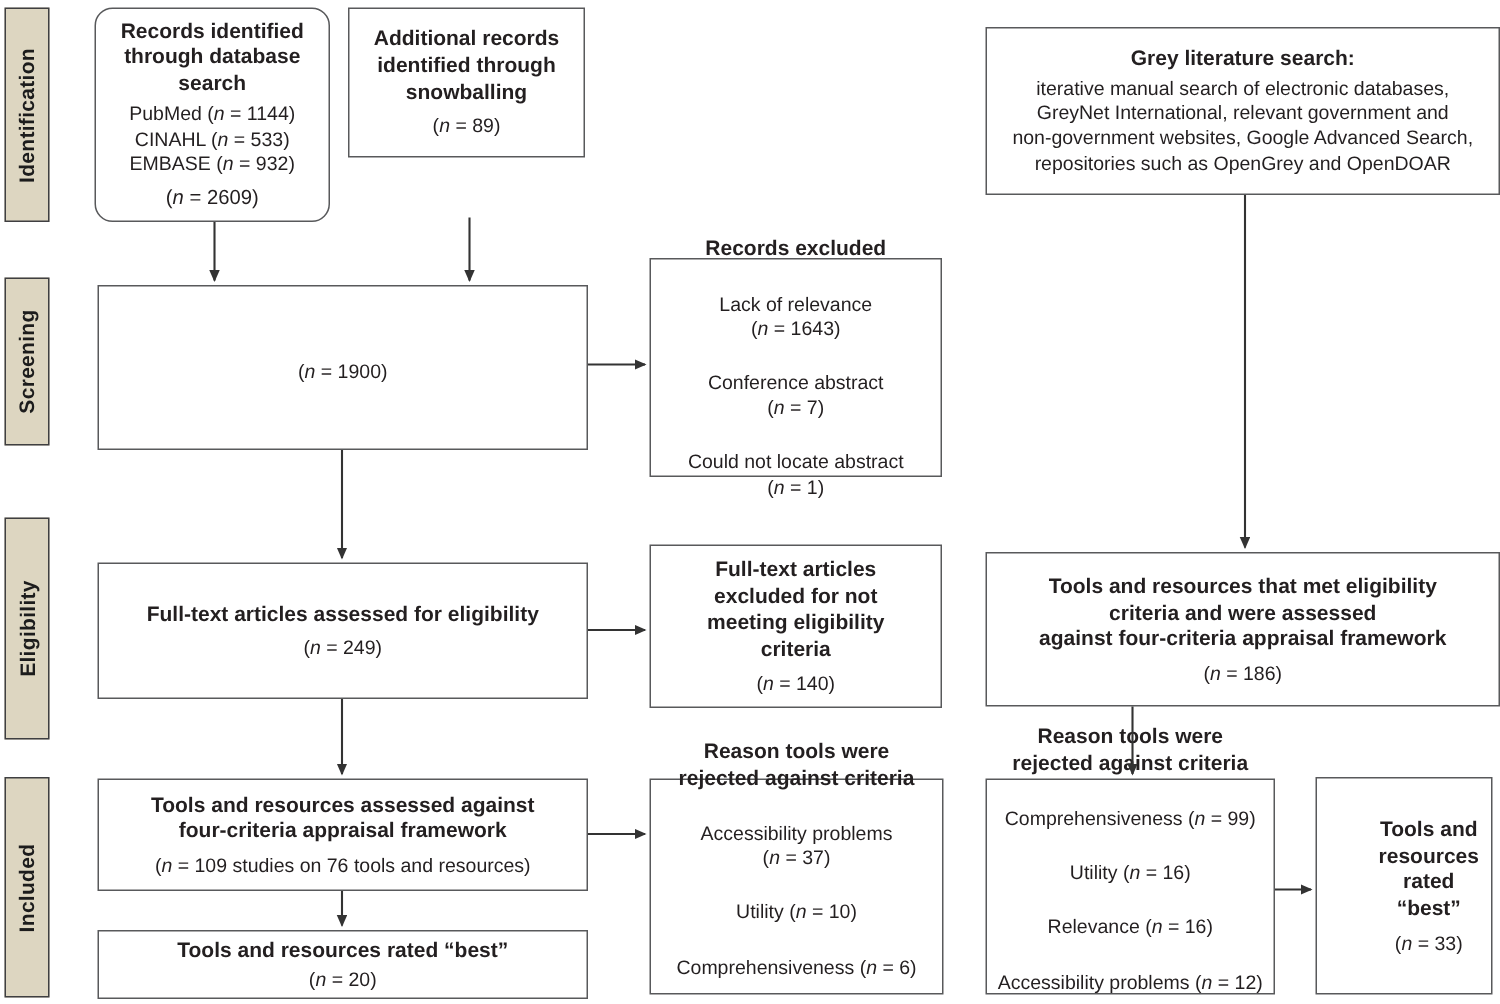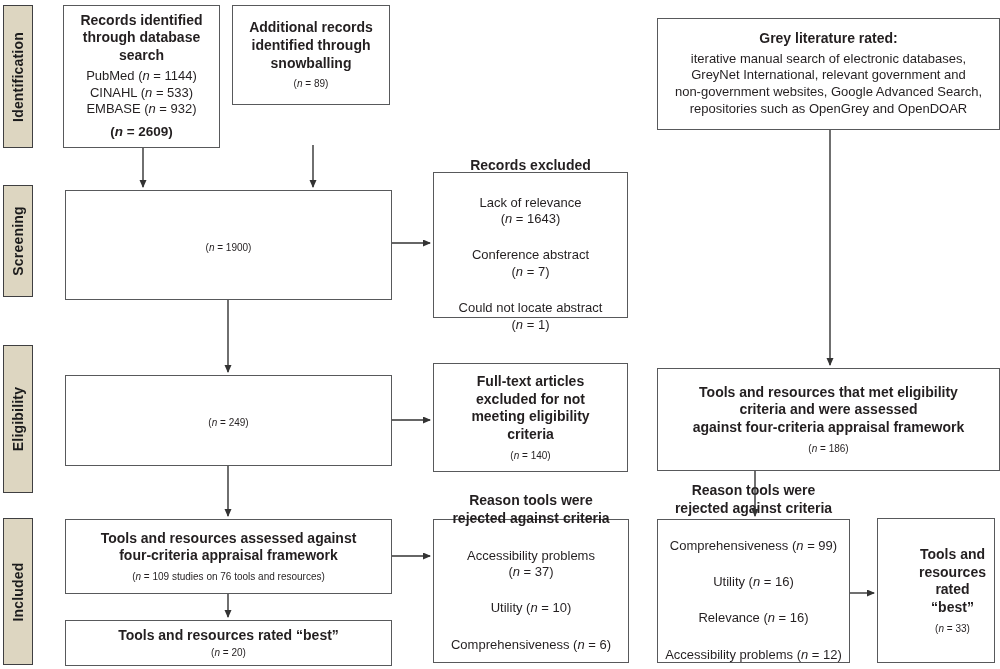--- a/index.html
+++ b/index.html
@@ -14,22 +14,22 @@
     position:relative;width:1000px;height:669px;background:#ffffff;
     font-family:"Liberation Sans",sans-serif;color:var(--text);overflow:hidden;
   }
   .box{
     position:absolute;background:#ffffff;border:1.5px solid var(--box-border);
     box-sizing:border-box;display:flex;flex-direction:column;align-items:center;
     justify-content:center;text-align:center;padding:3px 7px;
   }
   .box-title{font-weight:bold;font-size:14px;line-height:1.26;}
   .box-body{font-size:13px;line-height:1.3;margin-top:3px;}
-  .box-total{font-size:10px;line-height:1.25;margin-top:6px;}
-  .box-total.bold{font-weight:bold;font-size:13.5px;}
+  .box-total{font-size:13px;line-height:1.25;margin-top:6px;}
+  .box-total.bold{font-weight:normal;font-size:13.5px;}
   .stat-item{font-size:13px;line-height:1.26;margin-top:20px;}
   .side-box{
     position:absolute;left:3px;width:30px;background:var(--sidebar-fill);
     border:1.5px solid var(--sidebar-border);box-sizing:border-box;
     display:flex;align-items:center;justify-content:center;
   }
   .side-box span{
     transform:rotate(-90deg);white-space:nowrap;font-weight:bold;
     font-size:14px;letter-spacing:.2px;color:#1c1c1c;
   }
@@ -47,48 +47,49 @@
   <div class="side-box" style="top:185px;height:112px;">
     <span>Screening</span>
   </div>
   <div class="side-box" style="top:345px;height:148px;">
     <span>Eligibility</span>
   </div>
   <div class="side-box" style="top:518px;height:147px;">
     <span>Included</span>
   </div>
 
-  <div class="box" style="left:63px;top:5px;width:157px;height:143px;">
+  <div class="box" style="left:63px;top:5px;width:157px;height:143px;border-radius:12px;">
     <div class="box-title">Records identified<br>through database<br>search</div>
     <div class="box-body">PubMed (<i>n</i> = 1144)<br>CINAHL (<i>n</i> = 533)<br>EMBASE (<i>n</i> = 932)</div>
     <div class="box-total bold">(<i>n</i> = 2609)</div>
   </div>
 
   <div class="box" style="left:232px;top:5px;width:158px;height:100px;">
     <div class="box-title">Additional records<br>identified through<br>snowballing</div>
     <div class="box-total">(<i>n</i> = 89)</div>
   </div>
 
   <div class="box" style="left:657px;top:18px;width:343px;height:112px;">
-    <div class="box-title">Grey literature rated:</div>
+    <div class="box-title">Grey literature search:</div>
     <div class="box-body">iterative manual search of electronic databases,<br>GreyNet International, relevant government and<br>non-government websites, Google Advanced Search,<br>repositories such as OpenGrey and OpenDOAR</div>
   </div>
 
   <div class="box" style="left:65px;top:190px;width:327px;height:110px;">
     <div class="box-total">(<i>n</i> = 1900)</div>
   </div>
 
   <div class="box" style="left:433px;top:172px;width:195px;height:146px;">
     <div class="box-title">Records excluded</div>
     <div class="stat-item">Lack of relevance<br>(<i>n</i> = 1643)</div>
     <div class="stat-item">Conference abstract<br>(<i>n</i> = 7)</div>
     <div class="stat-item">Could not locate abstract<br>(<i>n</i> = 1)</div>
   </div>
 
   <div class="box" style="left:65px;top:375px;width:327px;height:91px;">
+    <div class="box-title">Full-text articles assessed for eligibility</div>
     <div class="box-total">(<i>n</i> = 249)</div>
   </div>
 
   <div class="box" style="left:433px;top:363px;width:195px;height:109px;">
     <div class="box-title">Full-text articles<br>excluded for not<br>meeting eligibility<br>criteria</div>
     <div class="box-total">(<i>n</i> = 140)</div>
   </div>
 
   <div class="box" style="left:657px;top:368px;width:343px;height:103px;">
     <div class="box-title">Tools and resources that met eligibility<br>criteria and were assessed<br>against four-criteria appraisal framework</div>

